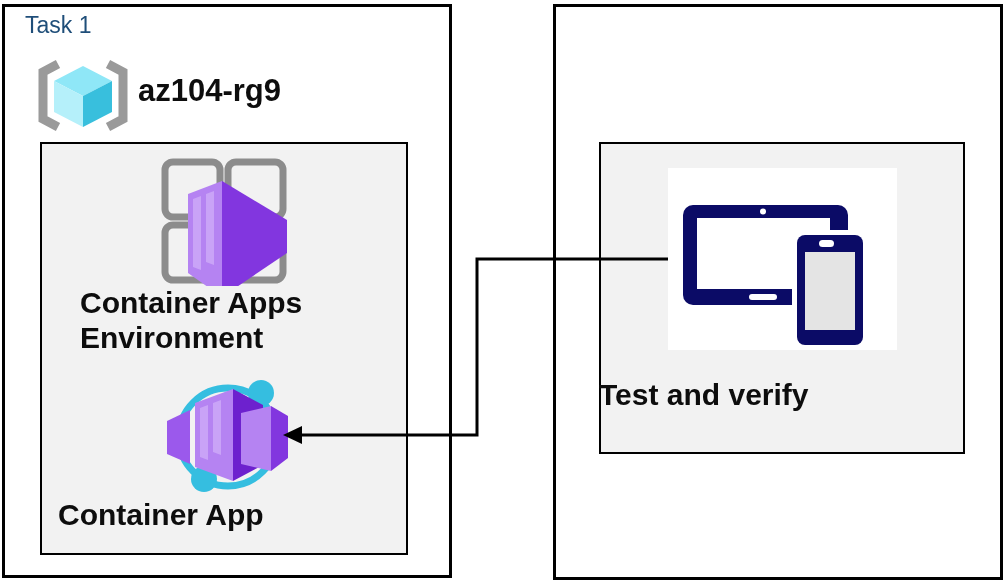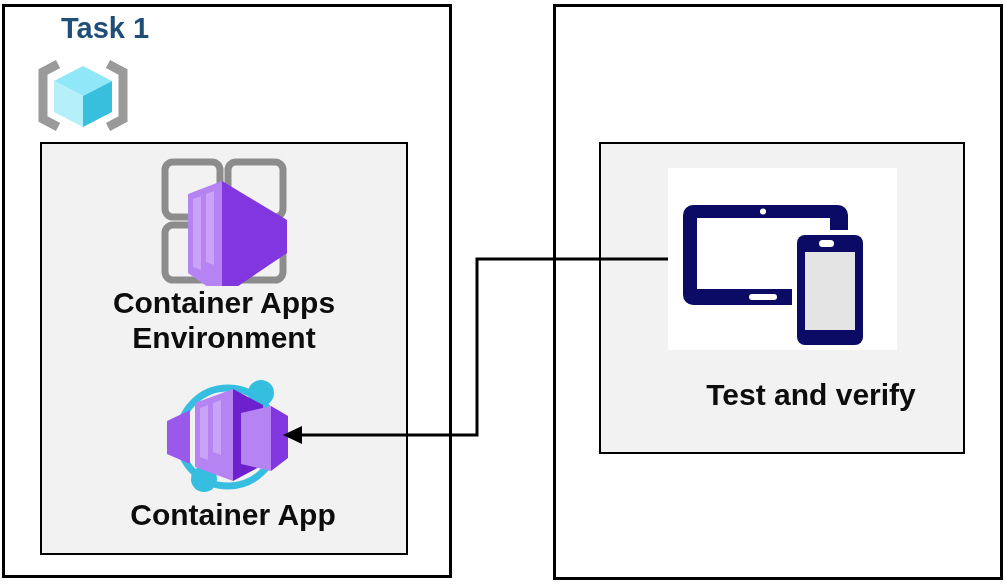--- a/index.html
+++ b/index.html
@@ -7,40 +7,40 @@
   body { font-family:"Liberation Sans", sans-serif; }
   .canvas {
     position:relative; width:1006px; height:584px; background:#fff; overflow:hidden;
   }
   .panel {
     position:absolute; border:3px solid var(--panel-border); background:#fff;
   }
   .panel-task1 { left:2px; top:4px; width:450px; height:574px; }
   .panel-task2 { left:553px; top:4px; width:450px; height:576px; }
   .task-title {
-    position:absolute; font-size:29px; font-weight:700; color:var(--task-title);
-    line-height:1; letter-spacing:0;margin-left:36px;
+    position:absolute; font-size:23px; font-weight:400; color:var(--task-title);
+    line-height:1; letter-spacing:0;
   }
   .task1-title { left:25px; top:14px; }
   .task2-title { left:582px; top:16px; }
   .rg-icon { position:absolute; left:30px; top:55px; width:100px; height:77px; }
   .rg-name {
     position:absolute; left:138px; top:75px; font-size:31px; font-weight:700;
     color:var(--label-text); line-height:1;
   }
   .node-box {
     position:absolute; background:var(--node-bg); border:2px solid var(--panel-border);
   }
   .node-env-app { left:40px; top:142px; width:368px; height:413px; }
   .node-test    { left:599px; top:142px; width:366px; height:312px; }
   .icon-env     { position:absolute; left:158px; top:156px; width:136px; height:130px; }
   .icon-app     { position:absolute; left:158px; top:378px; width:142px; height:117px; }
   .icon-devices { position:absolute; left:668px; top:168px; width:229px; height:182px; }
   .node-label {
-    position:absolute; text-align:center; font-weight:700; color:var(--label-text);
+    position:absolute; font-weight:700; color:var(--label-text);
     font-size:30px; line-height:35px;
   }
   .label-env  { left:40px;  top:285px; width:368px; padding:0 40px; }
   .label-app  { left:40px;  top:497px; width:368px;padding-left:18px; }
   .label-test { left:599px; top:369px; width:424px;margin-top:8px; }
   .connector-layer {
     position:absolute; left:0; top:0; width:1006px; height:584px; pointer-events:none;
   }
   
   .bracket { stroke:var(--bracket-gray); stroke-width:9; fill:none; }
@@ -69,20 +69,21 @@
   <div class="panel panel-task1"></div>
   <div class="task-title task1-title">Task 1</div>
 
   <svg class="rg-icon" viewBox="30 55 100 77">
     <path class="bracket" d="M 58 64 L 43 72 L 43 119 L 58 127"></path>
     <path class="bracket" d="M 108 64 L 123 72 L 123 119 L 108 127"></path>
     <polygon class="cube-top" points="83,66 112,81 83,96 54,81"></polygon>
     <polygon class="cube-left" points="54,81 83,96 83,127 54,112"></polygon>
     <polygon class="cube-right" points="112,81 112,112 83,127 83,96"></polygon>
   </svg>
+  <div class="rg-name">az104-rg9</div>
 
   <div class="node-box node-env-app"></div>
 
   <svg class="icon-env" viewBox="158 156 136 130">
     <rect class="sq" x="165" y="162" width="55" height="55" rx="8"></rect>
     <rect class="sq" x="228" y="162" width="55" height="55" rx="8"></rect>
     <rect class="sq" x="165" y="225" width="55" height="55" rx="8"></rect>
     <rect class="sq" x="228" y="225" width="55" height="55" rx="8"></rect>
     <polygon class="p-face" points="222,181 287,220 287,253 222,297"></polygon>
     <polygon class="p-light" points="188,194 222,181 222,297 188,273"></polygon>

